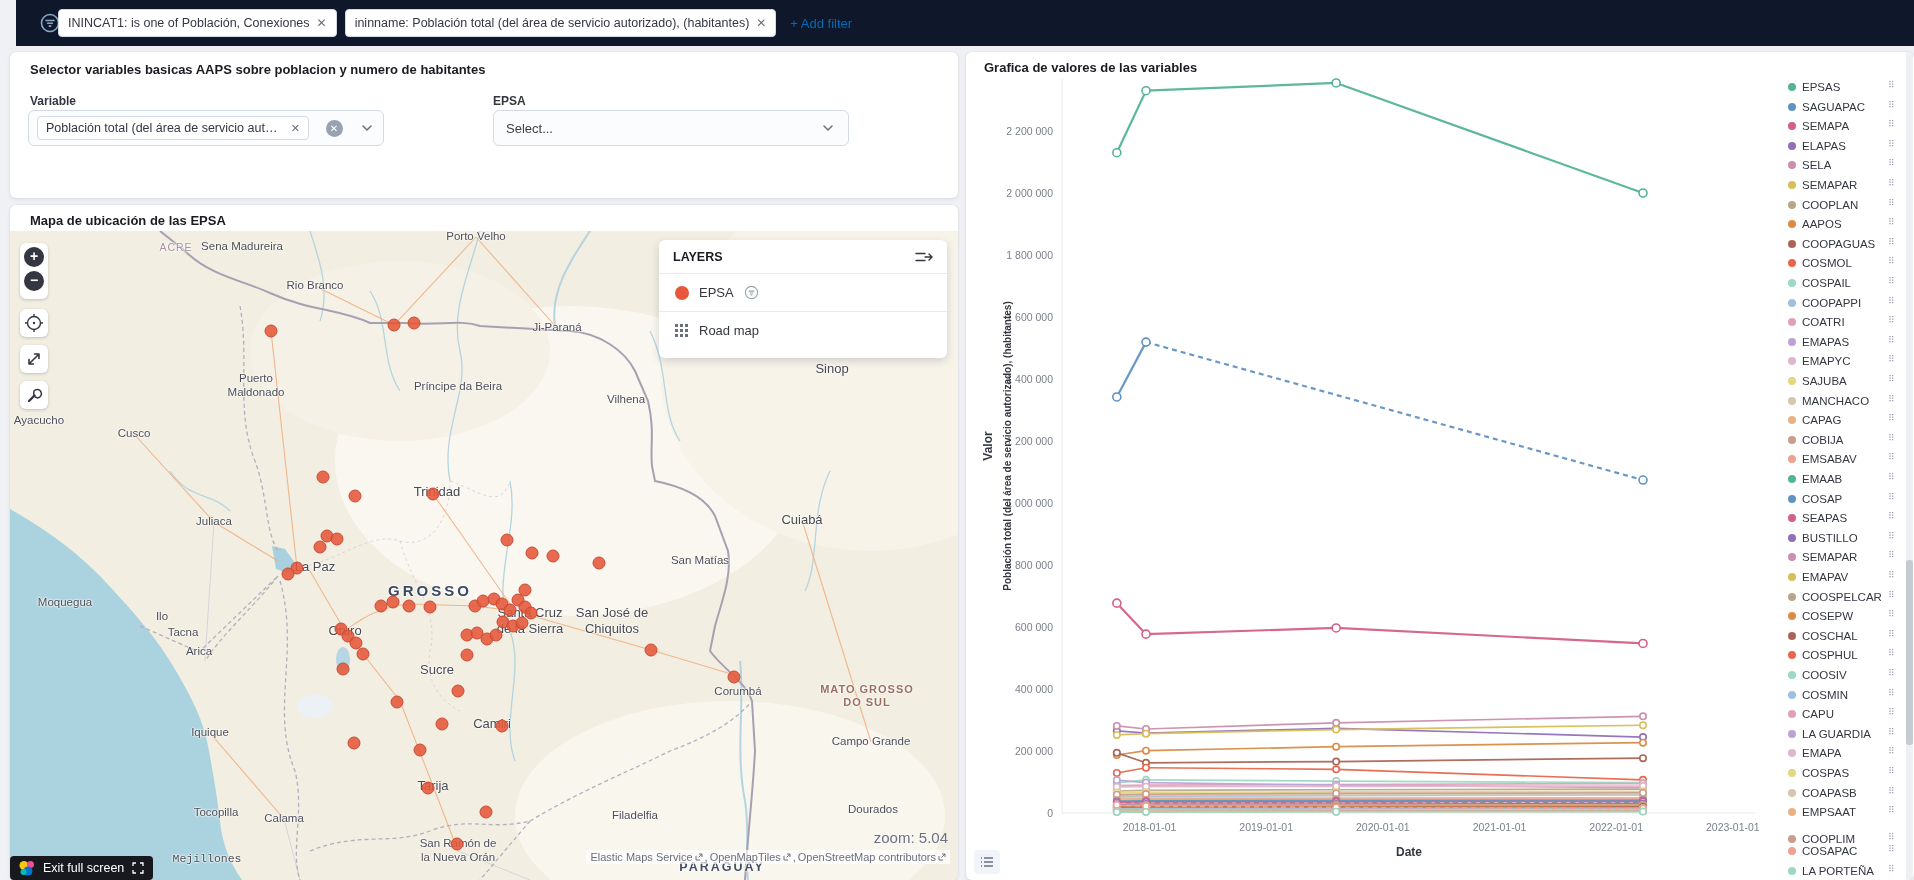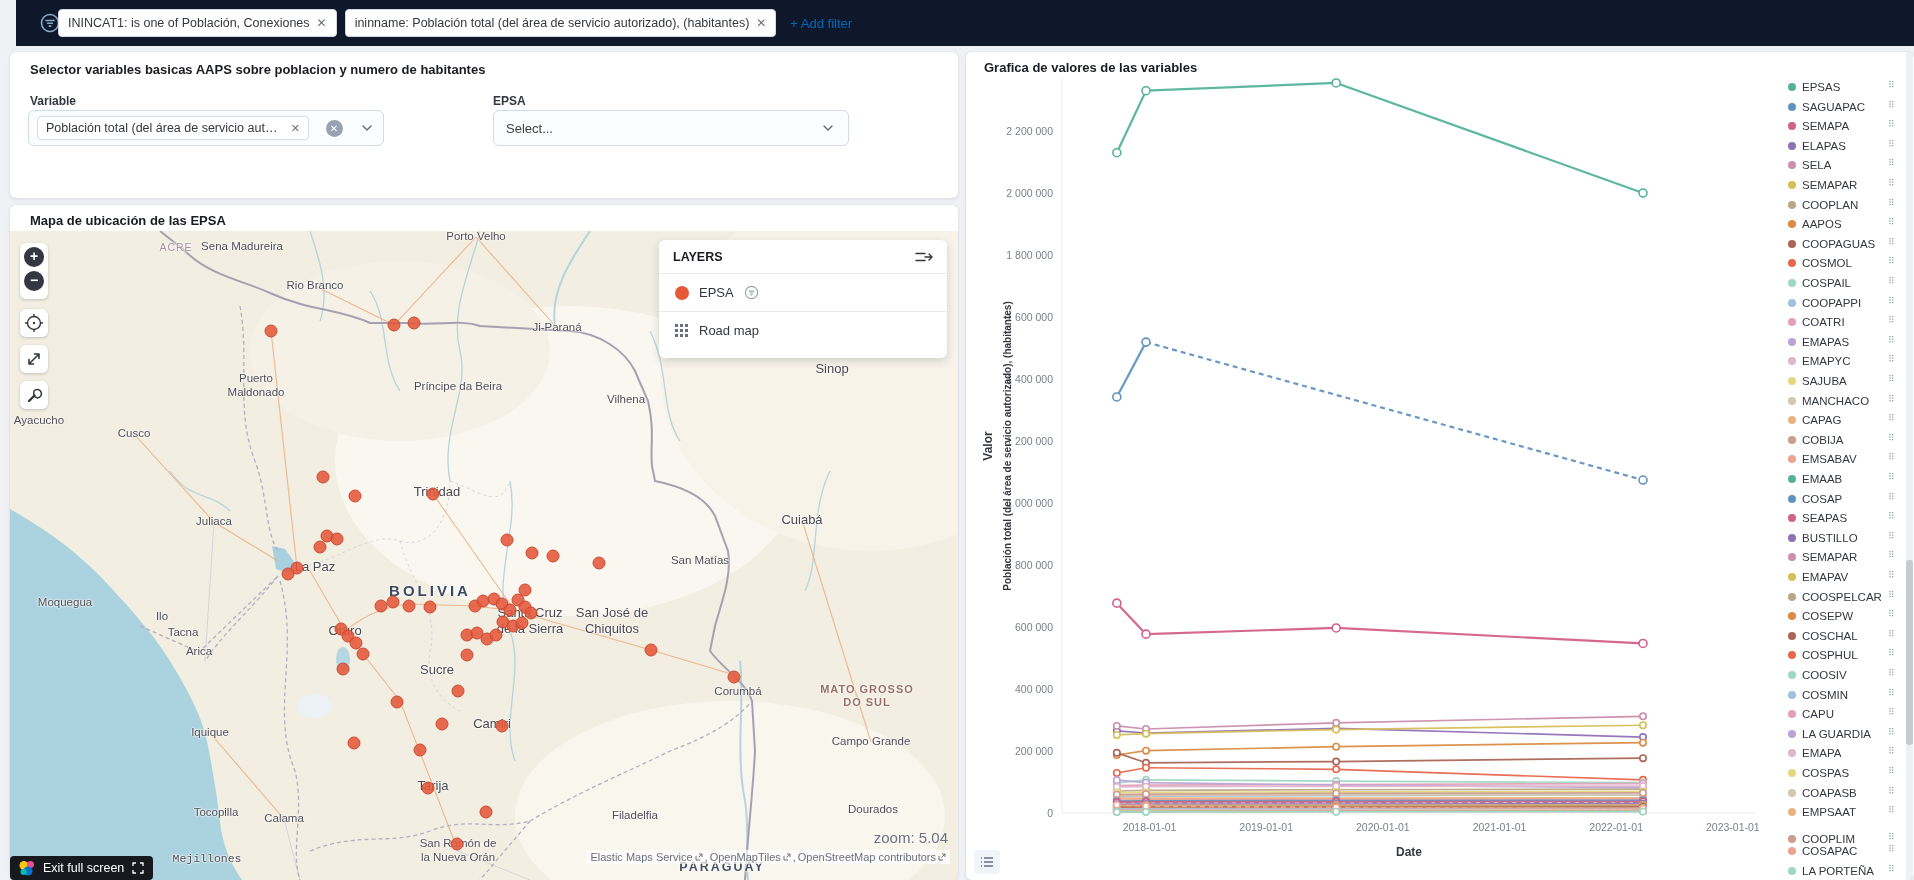--- a/index.html
+++ b/index.html
@@ -210,21 +210,21 @@
         <div class="map-label city" style="left: 204px; top: 291px;">
           <div>Juliaca</div>
         </div>
         <div class="map-label city-lg" style="left: 427px; top: 261px;">
           <div>Trinidad</div>
         </div>
         <div class="map-label city-lg" style="left: 305px; top: 336px;">
           <div>La Paz</div>
         </div>
         <div class="map-label country" style="left: 420px; top: 360px;">
-          <div>BOLIVIA</div>
+          <div>GROSSO</div>
         </div>
         <div class="map-label city-lg" style="left: 792px; top: 289px;">
           <div>Cuiabá</div>
         </div>
         <div class="map-label city" style="left: 690px; top: 330px;">
           <div>San Matías</div>
         </div>
         <div class="map-label city" style="left: 55px; top: 372px;">
           <div>Moquegua</div>
         </div>

